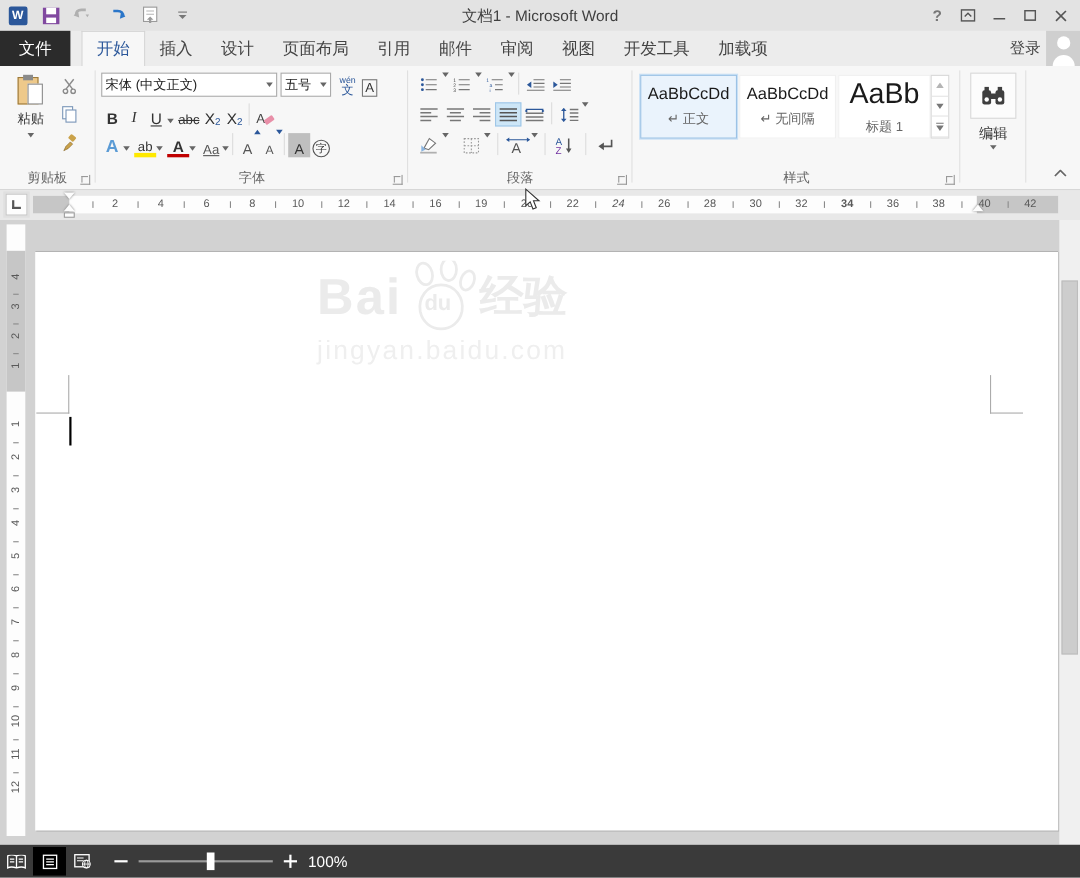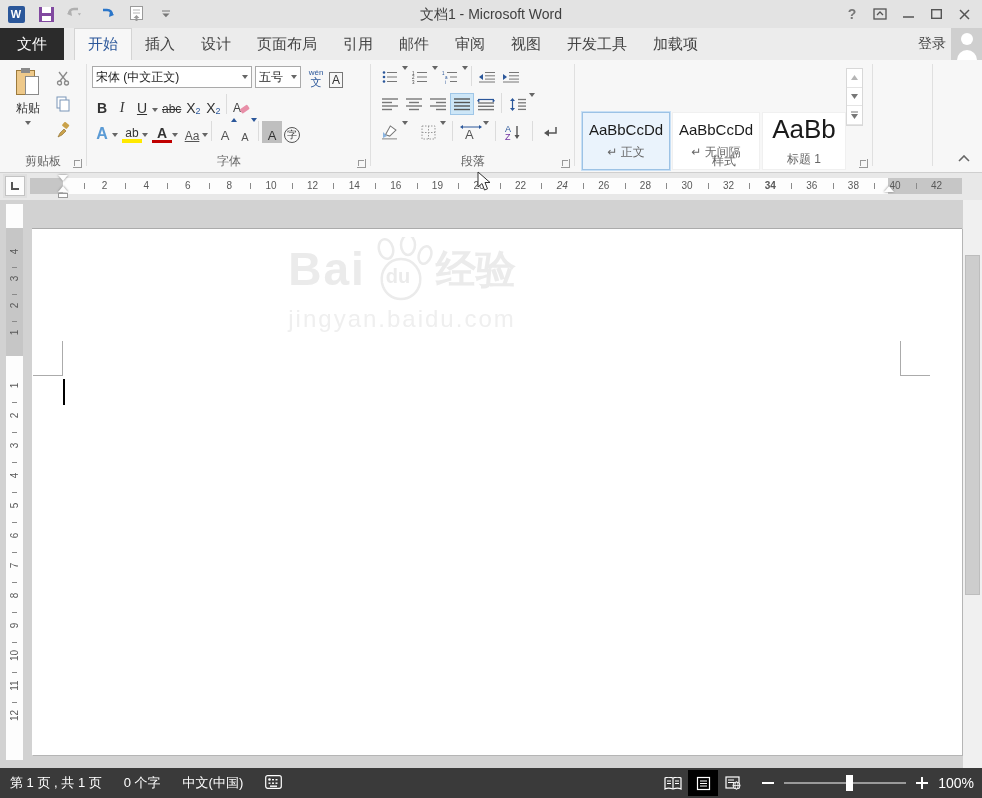--- a/index.html
+++ b/index.html
@@ -85,21 +85,21 @@
   
   .g-para { position:absolute; left:372px; top:0; width:202px; height:113px; }
   .pbtn { width:24px; height:22px; display:flex; align-items:center; justify-content:center; }
   .pbtn.sel { background:#cde6f7; border:1px solid #9fc6e7; }
   .icsvg { display:block; }
 
   
   .g-styles { position:absolute; left:576px; top:0; width:296px; height:113px; }
   .stylecards { position:absolute; left:6px; top:8px; display:flex; gap:2px; }
   .scard { width:88px; height:58px; background:#fff; border:1px solid #f0f0f0; display:flex;
-    flex-direction:column; align-items:center; justify-content:center; gap:6px;margin-top:44px; }
+    flex-direction:column; align-items:center; justify-content:center; gap:6px; }
   .scard.sel { border:1px solid #9cc2e5; background:#eaf3fc; box-shadow:0 0 0 1px #c9e0f5; }
   .sprev { font-size:15px; color:#1a1a1a; }
   .sprev.big { font-size:26px; font-weight:500; }
   .sname { font-size:12px; color:#666; }
   .sscroll { position:absolute; left:270px; top:8px; width:17px; height:58px; border:1px solid #d8d8d8;
     display:flex; flex-direction:column; background:#fff; }
   .sscroll .sb { flex:1; display:flex; align-items:center; justify-content:center; border-bottom:1px solid #e4e4e4; }
 
   
   .g-edit { position:absolute; left:874px; top:0; width:58px; height:113px; }
@@ -548,20 +548,35 @@
             <svg width="7" height="8" viewBox="0 0 7 8">
               <line x1="0" y1="1" x2="7" y2="1" stroke="#777"></line>
               <path d="M0 3 L3.5 8 L7 3 Z" fill="#777"></path>
             </svg>
           </div>
       </div>
       <div class="grouplabel">样式</div>
       <div class="launcher"></div>
     </div>
 
+    <div class="g-edit">
+      <div class="findbtn">
+        <svg class="icsvg" width="22" height="18" viewBox="0 0 22 18">
+          <rect x="1" y="4" width="8" height="13" rx="2" fill="#3f3f3f"></rect>
+          <rect x="13" y="4" width="8" height="13" rx="2" fill="#3f3f3f"></rect>
+          <rect x="8" y="7" width="6" height="5" fill="#3f3f3f"></rect>
+          <rect x="3" y="1" width="4" height="5" fill="#3f3f3f"></rect>
+          <rect x="15" y="1" width="4" height="5" fill="#3f3f3f"></rect>
+          <circle cx="5" cy="12.5" r="2" fill="#fff"></circle>
+          <circle cx="17" cy="12.5" r="2" fill="#fff"></circle>
+        </svg>
+      </div>
+      <div class="editlabel">编辑</div>
+      <div class="dd editdd"></div>
+    </div>
 
     <div class="collapse">
       <svg width="12" height="7" viewBox="0 0 12 7">
           <path d="M1 6 L6 1 L11 6" fill="none" stroke="#666" stroke-width="1.6"></path>
         </svg>
     </div>
   </div>
 
   <div class="rulerrow">
     <div class="tabsel">
@@ -679,37 +694,20 @@
       <div class="markR"></div>
       <div class="caret"></div>
     </div>
 
     <div class="scrollbar">
       <div class="sthumb"></div>
     </div>
   </div>
 
   <div class="statusbar">
-    <div class="sleft">
-      <span>第 1 页 , 共 1 页</span>
-      <span>0 个字</span>
-      <span>中文(中国)</span>
-      <span>
-        <svg width="17" height="14" viewBox="0 0 17 14">
-            <rect x="0.7" y="0.7" width="15.6" height="12.6" rx="2" fill="none" stroke="#fff" stroke-width="1.2"></rect>
-            <circle cx="4.5" cy="4.5" r="1.3" fill="#fff"></circle>
-            <rect x="7" y="4" width="2" height="1.4" fill="#fff"></rect>
-            <rect x="10.5" y="4" width="2" height="1.4" fill="#fff"></rect>
-            <rect x="3.5" y="7.5" width="2" height="1.4" fill="#fff"></rect>
-            <rect x="7" y="7.5" width="2" height="1.4" fill="#fff"></rect>
-            <rect x="10.5" y="7.5" width="2" height="1.4" fill="#fff"></rect>
-            <rect x="5" y="10.5" width="7" height="1.4" fill="#fff"></rect>
-          </svg>
-      </span>
-    </div>
     <div class="sright">
       <div class="viewbtn">
         <svg width="18" height="13" viewBox="0 0 18 13">
             <path d="M9 1 C6 0 3 0 1 1 L1 12 C3 11 6 11 9 12 C12 11 15 11 17 12 L17 1 C15 0 12 0 9 1 Z" fill="none" stroke="#fff" stroke-width="1.2"></path>
             <line x1="9" y1="1" x2="9" y2="12" stroke="#fff" stroke-width="1.2"></line>
             <line x1="3" y1="4" x2="7" y2="4" stroke="#fff"></line>
             <line x1="3" y1="6.5" x2="7" y2="6.5" stroke="#fff"></line>
             <line x1="11" y1="4" x2="15" y2="4" stroke="#fff"></line>
             <line x1="11" y1="6.5" x2="15" y2="6.5" stroke="#fff"></line>
           </svg>

